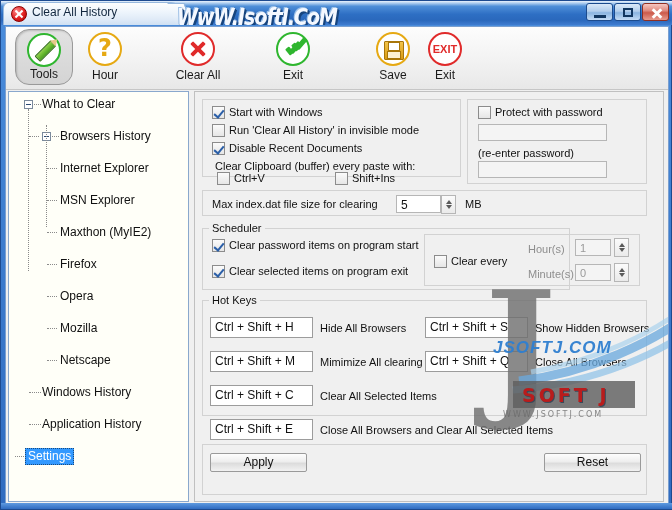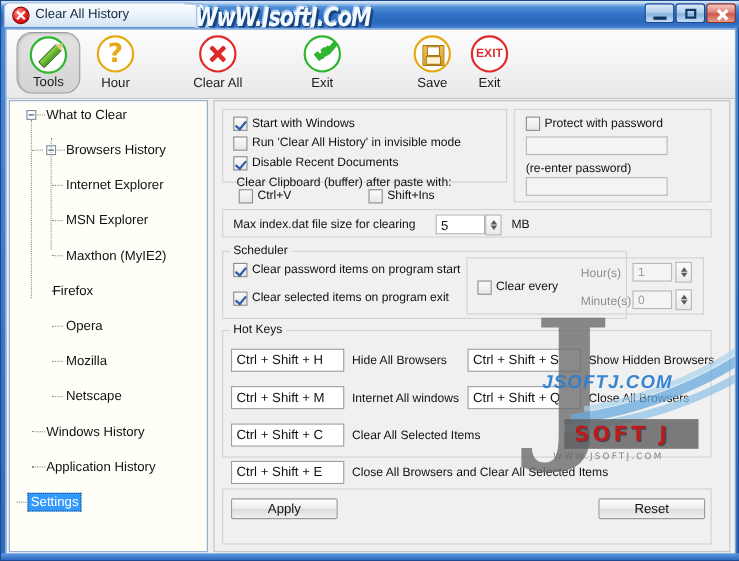--- a/index.html
+++ b/index.html
@@ -358,21 +358,21 @@
         <div class="tnode" style="top:48px;">
           <div class="dash" style="left:34px;top:8px;width:10px;"></div>
           <div class="tl" style="left:47px;">MSN Explorer</div>
         </div>
         <div class="tnode" style="top:64px;">
           <div class="dash" style="left:34px;top:8px;width:10px;"></div>
           <div class="tl" style="left:47px;">Maxthon (MyIE2)</div>
         </div>
         <div class="tnode" style="top:80px;">
           <div class="dash" style="left:34px;top:8px;width:10px;"></div>
-          <div class="tl" style="left:35px;text-align:right;">Firefox</div>
+          <div class="tl" style="left:47px;text-align:right;">Firefox</div>
         </div>
         <div class="tnode" style="top:96px;">
           <div class="dash" style="left:34px;top:8px;width:10px;"></div>
           <div class="tl" style="left:47px;">Opera</div>
         </div>
         <div class="tnode" style="top:112px;">
           <div class="dash" style="left:34px;top:8px;width:10px;"></div>
           <div class="tl" style="left:47px;">Mozilla</div>
         </div>
         <div class="tnode" style="top:128px;">
@@ -391,34 +391,34 @@
 
         <div class="tnode" style="top:176px;">
           <div class="dash" style="left:2px;top:8px;width:9px;"></div>
           <div class="sel-node" style="left:12px;top:0;">Settings</div>
         </div>
       </div>
     </div>
 
     <div id="right-panel">
 
-      <div class="grp" style="left:7px;top:7px;width:259px;height:67px;">
+      <div class="grp" style="left:7px;top:7px;width:259px;height:78px;">
         <div class="cb on" style="left:9px;top:6px;">
           <span class="bx"></span>
           <span class="t">Start with Windows</span>
         </div>
         <div class="cb" style="left:9px;top:24px;">
           <span class="bx"></span>
           <span class="t">Run 'Clear All History' in invisible mode</span>
         </div>
         <div class="cb on" style="left:9px;top:42px;">
           <span class="bx"></span>
           <span class="t">Disable Recent Documents</span>
         </div>
-        <div class="stat" style="left:12px;top:60px;">Clear Clipboard (buffer) after paste with:</div>
+        <div class="stat" style="left:12px;top:60px;">Clear Clipboard (buffer) every paste with:</div>
         <div class="cb" style="left:14px;top:72px;">
           <span class="bx"></span>
           <span class="t">Ctrl+V</span>
         </div>
         <div class="cb" style="left:132px;top:72px;">
           <span class="bx"></span>
           <span class="t">Shift+Ins</span>
         </div>
       </div>
 
@@ -476,21 +476,21 @@
       <div class="grp" style="left:7px;top:208px;width:445px;height:116px;">
         <div class="cap">Hot Keys</div>
 
         <div class="hk" style="left:7px;top:16px;width:103px;">Ctrl + Shift + H</div>
         <div class="hkl" style="left:117px;top:21px;">Hide All Browsers</div>
 
         <div class="hk" style="left:222px;top:16px;width:103px;">Ctrl + Shift + S</div>
         <div class="hkl" style="left:332px;top:21px;">Show Hidden Browsers</div>
 
         <div class="hk" style="left:7px;top:50px;width:103px;">Ctrl + Shift + M</div>
-        <div class="hkl" style="left:117px;top:55px;">Internet All windows</div>
+        <div class="hkl" style="left:117px;top:55px;">Mimimize All clearing</div>
 
         <div class="hk" style="left:222px;top:50px;width:103px;">Ctrl + Shift + Q</div>
         <div class="hkl" style="left:332px;top:55px;">Close All Browsers</div>
 
         <div class="hk" style="left:7px;top:84px;width:103px;">Ctrl + Shift + C</div>
         <div class="hkl" style="left:117px;top:89px;">Clear All Selected Items</div>
 
         <div class="hk" style="left:7px;top:118px;width:103px;">Ctrl + Shift + E</div>
         <div class="hkl" style="left:117px;top:123px;">Close All Browsers and Clear All Selected Items</div>
       </div>

